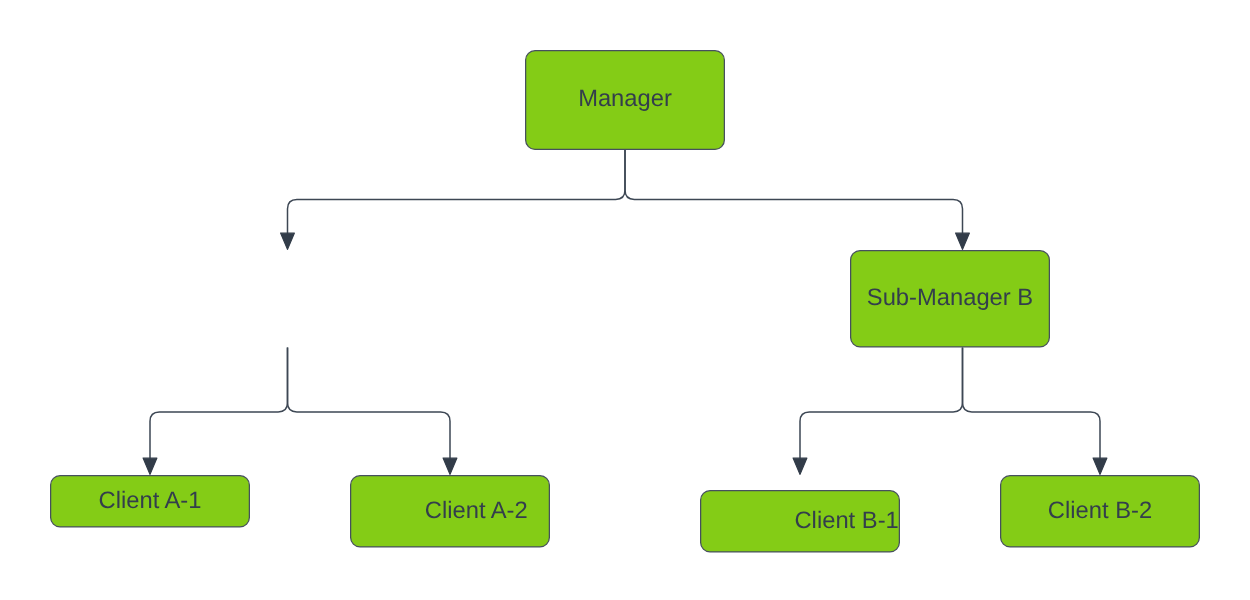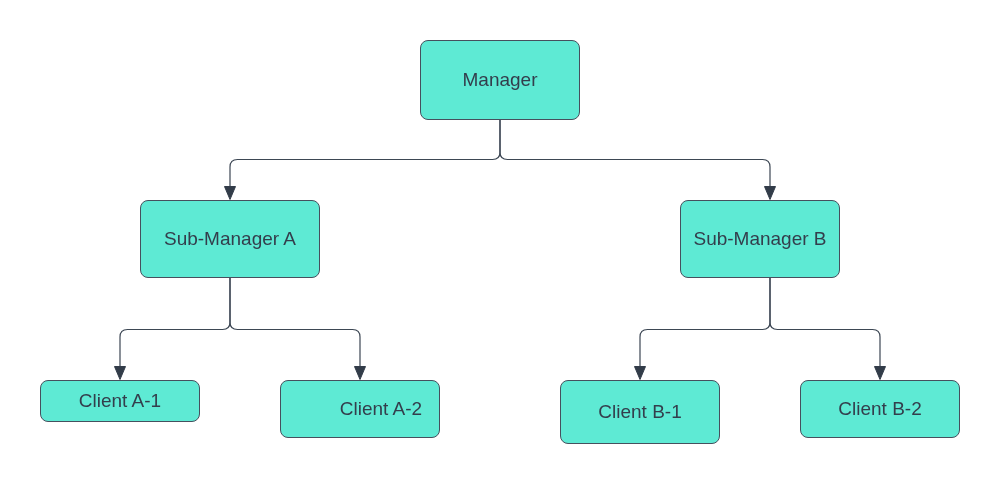--- a/index.html
+++ b/index.html
@@ -29,37 +29,37 @@
   }
   .edges path.arrow {
     fill: #323c49;
     stroke: #323c49;
     stroke-width: 1;
     stroke-linejoin: round;
   }
   .node {
     position: absolute;
     box-sizing: border-box;
-    background: #5eead4;
+    background: #84cc16;
     border: 1px solid #46505e;
     border-radius: 8px;
     display: flex;
     align-items: center;
     justify-content: center;
     color: #333e4c;
     font-size: 19px;
     line-height: 1.2;
     white-space: nowrap;
   }
   .node-manager   { left: 420px; top: 40px;  width: 160px; height: 80px; }
   .node-sub-a     { left: 140px; top: 200px; width: 180px; height: 78px; }
   .node-sub-b     { left: 680px; top: 200px; width: 160px; height: 78px; }
   .node-client-a1 { left: 40px;  top: 380px; width: 160px; height: 42px; }
   .node-client-a2 { left: 280px; top: 380px; width: 160px; height: 58px; padding-left: 42px; }
-  .node-client-b1 { left: 560px; top: 380px; width: 160px; height: 64px; }
+  .node-client-b1 { left: 560px; top: 392px; width: 160px; height: 50px; justify-content: flex-end; }
   .node-client-b2 { left: 800px; top: 380px; width: 160px; height: 58px; }
 </style>
 </head>
 <body>
 
 <div class="canvas">
 
   <svg class="edges" viewBox="0 0 1000 480" xmlns="http://www.w3.org/2000/svg">
 
     <g>
@@ -91,23 +91,20 @@
       <path class="wire" d="M 770 278 L 770 322 Q 770 329.5 777.5 329.5 L 872.5 329.5 Q 880 329.5 880 337 L 880 367.5"></path>
       <path class="arrow" d="M 880 379.5 L 874.5 366.5 L 885.5 366.5 Z"></path>
     </g>
 
   </svg>
 
   <div class="node node-manager">
     <span>Manager</span>
   </div>
 
-  <div class="node node-sub-a">
-    <span>Sub-Manager A</span>
-  </div>
 
   <div class="node node-sub-b">
     <span>Sub-Manager B</span>
   </div>
 
   <div class="node node-client-a1">
     <span>Client A-1</span>
   </div>
 
   <div class="node node-client-a2">

